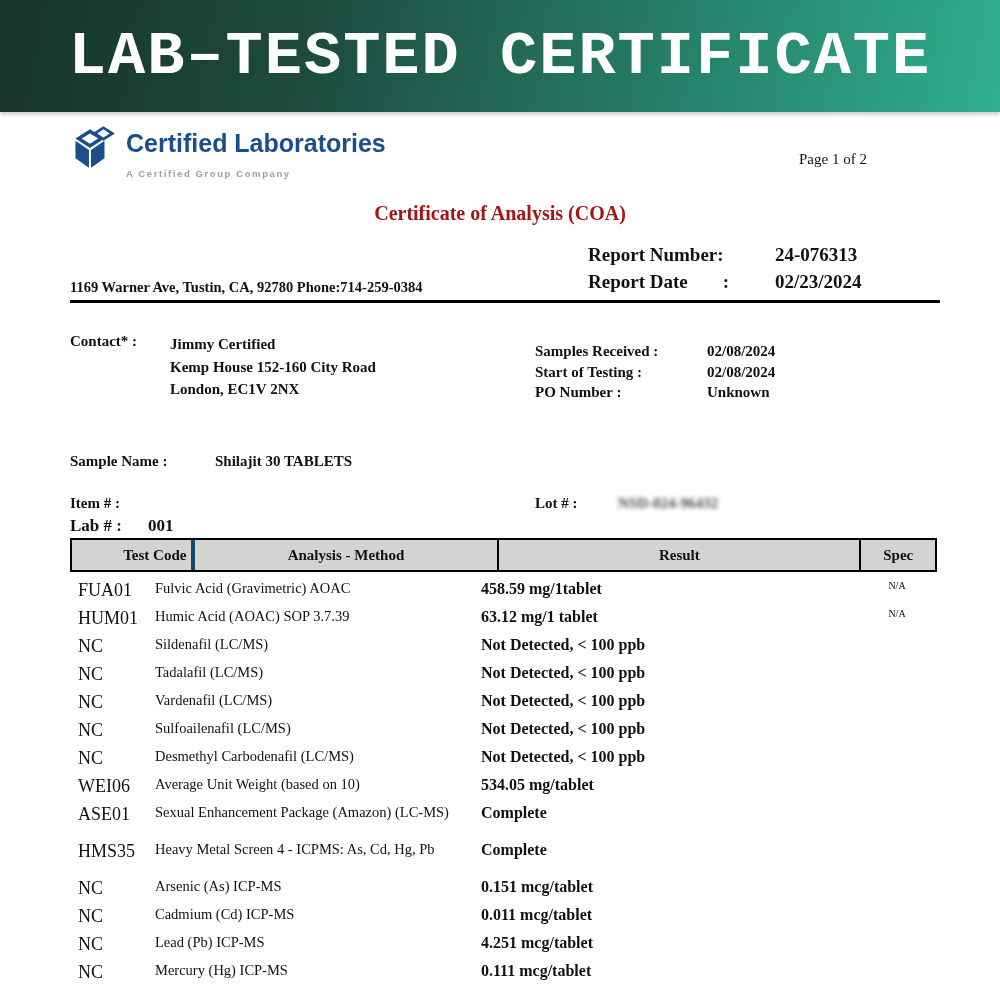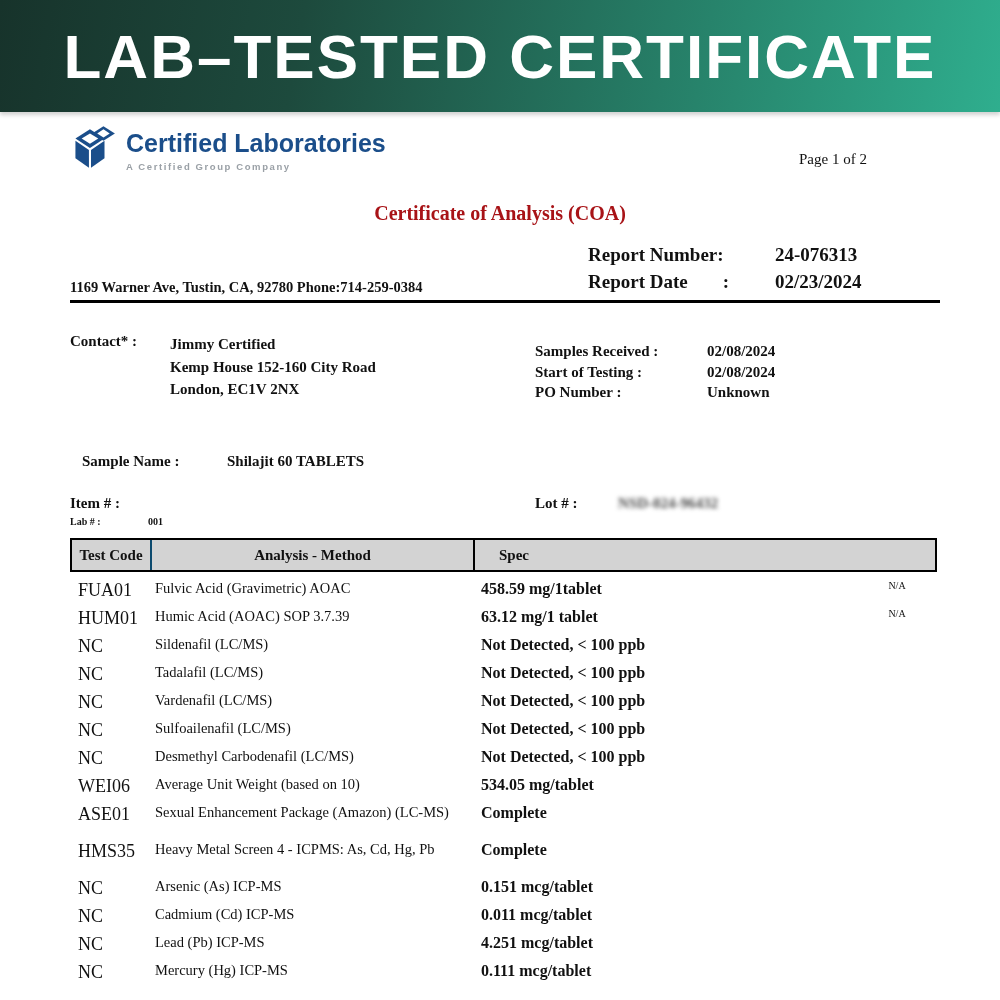--- a/index.html
+++ b/index.html
@@ -10,35 +10,35 @@
   }
 
   
   .banner {
     position:absolute; top:0; left:0; width:1000px; height:112px;
     background:linear-gradient(100deg,#17332b 0%,#1d4a3d 30%,#27836b 70%,#2fae8e 100%);
     display:flex; align-items:center; justify-content:center;
     box-shadow:0 3px 4px rgba(0,0,0,0.18);
   }
   .banner-title {
-    font-family:Liberation Sans, sans-serif; font-weight:800;
+    font-family:Liberation Mono, monospace; font-weight:800;
     font-size:62px; letter-spacing:2px; color:#ffffff; white-space:nowrap;
   }
 
   
   .logo-row { position:absolute; top:124px; left:64px; display:flex; align-items:flex-start; }
   .logo-icon { width:54px; height:50px; margin-right:8px; }
   .logo-text-wrap { padding-top:6px; }
   .logo-name {
     font-family:"Liberation Sans", sans-serif; font-weight:bold;
     font-size:25px; color:#1b4e8a; line-height:26px;
   }
   .logo-tagline {
     font-family:"Liberation Sans", sans-serif; font-size:9.5px; font-weight:bold;
-    color:#9aa0a6; letter-spacing:1.6px; margin-top:5px;
+    color:#9aa0a6; letter-spacing:1.6px; margin-top:12px;
   }
   .page-indicator { position:absolute; top:151px; left:799px; font-size:15px; }
 
   .coa-title {
     position:absolute; top:202px; left:0; width:1000px; text-align:center;
     font-size:20px; font-weight:bold; color:#a81317;
   }
 
   .report-block { position:absolute; top:241px; left:588px; width:352px; }
   .rrow { display:flex; font-size:19px; font-weight:bold; line-height:27px; }
@@ -51,36 +51,36 @@
   
   .contact-block { position:absolute; top:333px; left:70px; display:flex; font-size:15px; font-weight:bold; }
   .contact-label { width:100px; }
   .contact-lines div { line-height:22.5px; }
   .intake-block { position:absolute; top:341px; left:535px; font-size:15px; font-weight:bold; }
   .irow { display:flex; line-height:20.5px; }
   .ilabel { width:172px; }
 
   
   .sample-row { position:absolute; top:453px; left:70px; display:flex; font-size:15px; font-weight:bold; }
-  .sample-label { width:145px;margin-left:12px; }
+  .sample-label { width:145px; }
   .item-row { position:absolute; top:495px; left:70px; width:870px; font-size:15px; font-weight:bold; }
   .item-label { position:absolute; left:0; }
   .lot-label { position:absolute; left:465px; }
   .lot-value { position:absolute; left:548px; color:#4a4a4a; filter:blur(2.2px); }
-  .lab-row { position:absolute; top:516px; left:70px; display:flex; font-size:10px; font-weight:bold; }
+  .lab-row { position:absolute; top:516px; left:70px; display:flex; font-size:17px; font-weight:bold; }
   .lab-label { width:78px; }
 
   
   .results-table { position:absolute; top:538px; left:70px; width:867px; }
   .thead {
     display:flex; height:34px; background:#d3d3d3;
     border:2px solid #000; font-weight:bold; font-size:15px;
   }
   .th { display:flex; align-items:center; justify-content:center; height:100%; }
-  .th-code { width:80px; border-right:2px solid #0c4a6e; }
+  .th-code { width:80px; border-right:4px solid #0c4a6e;margin-left:47px; }
   .th-analysis { width:323px; border-right:2px solid #000; }
   .th-result { width:384px; border-right:2px solid #000; }
   .th-spec { width:78px; }
   .tbody { position:relative; margin-top:4px; }
   .trow { position:relative; height:28px; }
   .trow.gap-before { margin-top:9px; }
   .td { position:absolute; top:4px; white-space:nowrap; }
   .td-code { left:8px; font-size:18px; }
   .td-analysis { left:85px; font-size:14.5px; }
   .td-result { left:411px; font-size:16px; font-weight:bold; }
@@ -158,37 +158,38 @@
       <span>02/08/2024</span>
     </div>
     <div class="irow">
       <span class="ilabel">PO Number :</span>
       <span>Unknown</span>
     </div>
   </div>
 
   <div class="sample-row">
     <span class="sample-label">Sample Name :</span>
-    <span>Shilajit 60 TABLETS</span>
+    <span>Shilajit 30 TABLETS</span>
   </div>
   <div class="item-row">
     <span class="item-label">Item # :</span>
     <span></span>
     <span class="lot-label">Lot # :</span>
     <span class="lot-value">NSD-024-96432</span>
   </div>
   <div class="lab-row">
     <span class="lab-label">Lab # :</span>
     <span>001</span>
   </div>
 
   <div class="results-table">
     <div class="thead">
       <div class="th th-code">Test Code</div>
       <div class="th th-analysis">Analysis - Method</div>
+      <div class="th th-result">Result</div>
       <div class="th th-spec">Spec</div>
     </div>
     <div class="tbody">
 
         <div class="trow">
           <span class="td td-code">FUA01</span>
           <span class="td td-analysis">Fulvic Acid (Gravimetric) AOAC</span>
           <span class="td td-result">458.59 mg/1tablet</span>
           <span class="td td-spec">N/A</span>
         </div>

